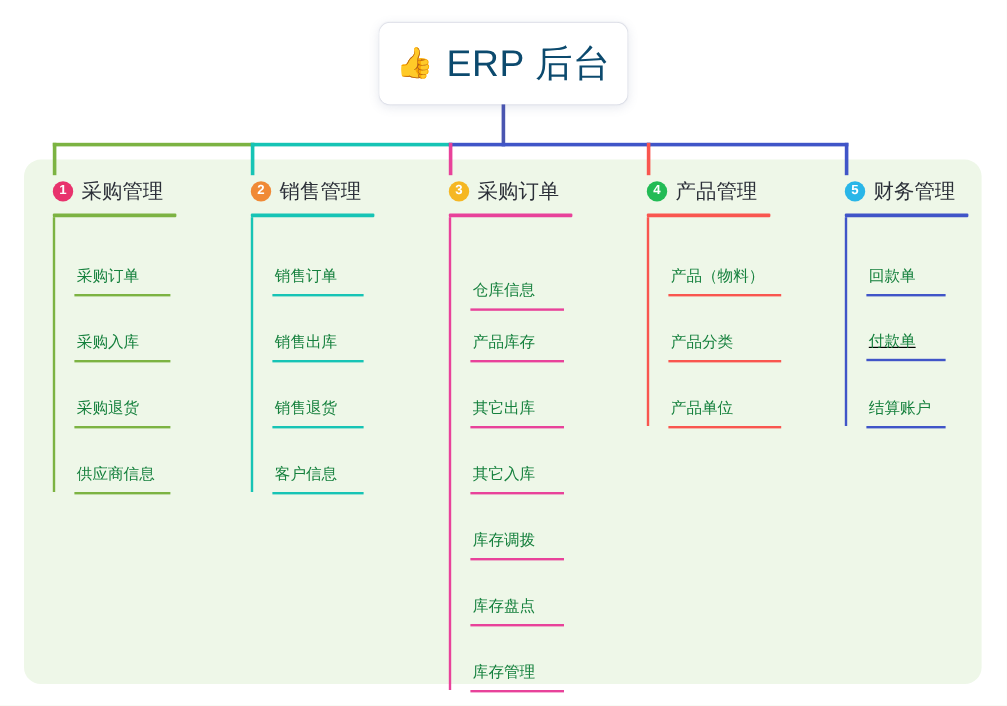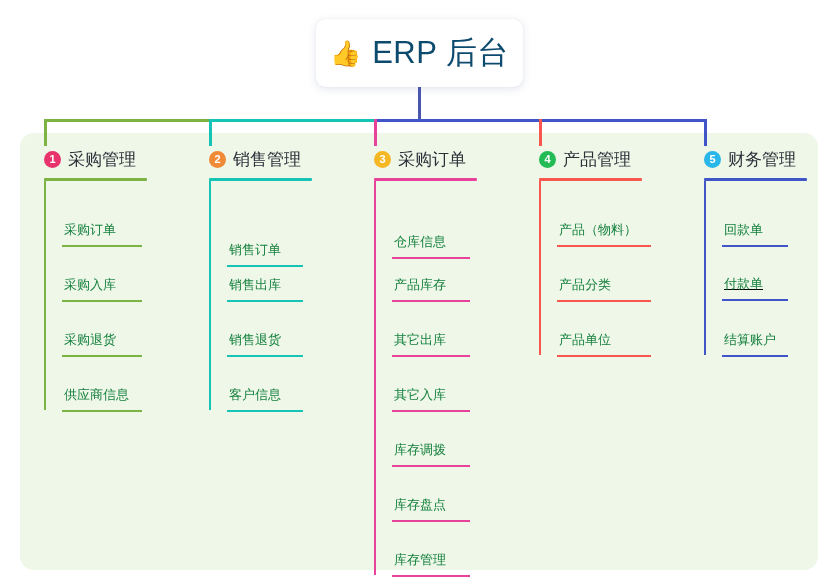--- a/index.html
+++ b/index.html
@@ -183,21 +183,21 @@
         </div>
       </div>
       <div class="branch" style="left: 209px;">
         <div class="branch-head">
           <span class="badge" style="background: rgb(240, 138, 54);">2</span>
           <span class="branch-title">销售管理</span>
         </div>
         <div class="head-rule" style="width: 103px; background: rgb(22, 196, 181);"></div>
         <div class="leaves">
           <div class="spine" style="height: 229px; background: rgb(22, 196, 181);"></div>
-          <div class="leaf" style="top: 40px; margin-top: 20px;">
+          <div class="leaf" style="top: 40px;">
             <span class="leaf-label">销售订单</span>
             <div class="leaf-rule" style="width: 76px; background: rgb(22, 196, 181);"></div>
           </div>
           <div class="leaf" style="top: 95px;">
             <span class="leaf-label">销售出库</span>
             <div class="leaf-rule" style="width: 76px; background: rgb(22, 196, 181);"></div>
           </div>
           <div class="leaf" style="top: 150px;">
             <span class="leaf-label">销售退货</span>
             <div class="leaf-rule" style="width: 76px; background: rgb(22, 196, 181);"></div>

